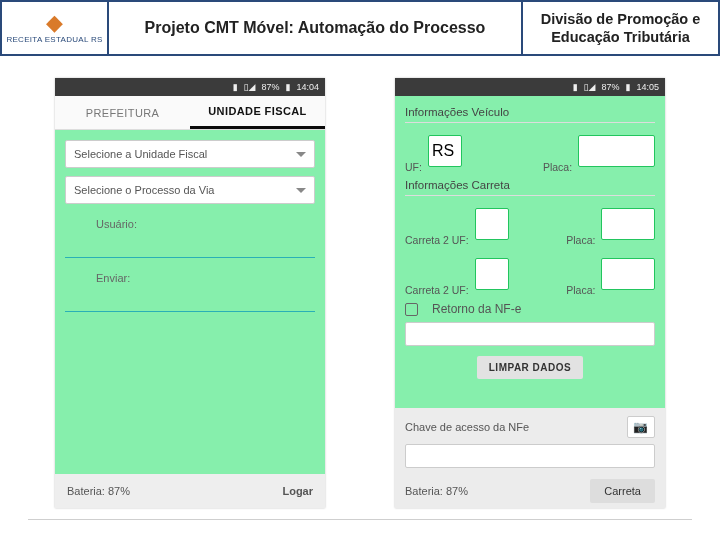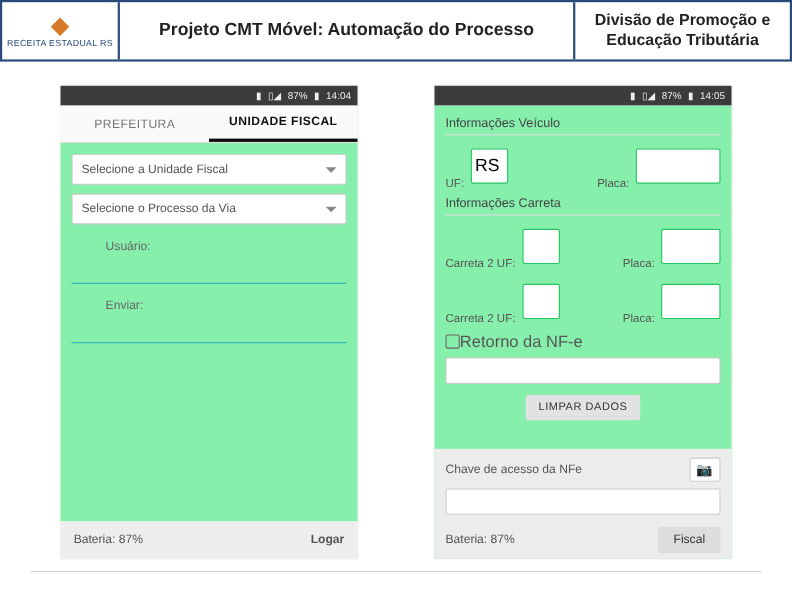--- a/index.html
+++ b/index.html
@@ -160,42 +160,42 @@
   .mini-input {
     border: 1px solid #22c55e;
     border-radius: 2px;
     height: 32px;
     padding: 0 3px;
     font-size: 16px;
     background:#fff;
   }
   .uf { width: 34px; }
   .placa { flex: 1; min-width: 50px; }
-  .checkbox-row { display:flex; align-items:center; gap:0; color:#555; font-size:15px; }
+  .checkbox-row { display:flex; align-items:center; gap:14px; color:#555; font-size:12px; }
   .checkbox {
     width: 13px; height: 13px;
     border: 1.5px solid #666;
     border-radius: 2px;
   }
   .big-input {
     border: 1px solid #ccc;
     border-radius: 2px;
     height: 24px;
     background:#fff;
   }
   .limpar {
     align-self: center;
     background: #e2e2e2;
     color: #333;
     font-size: 10px;
     letter-spacing: .5px;
     padding: 6px 12px;
     border-radius: 2px;
     margin-top: 4px;
-    font-weight: normal;
+    font-weight: bold;
   }
   .phoneB-bottom {
     margin-top: auto;
     background: #ececec;
     padding: 8px 10px 0 10px;
     display: flex;
     flex-direction: column;
     gap: 6px;
   }
   .chave-row { display:flex; align-items:center; gap:23px; }
@@ -321,21 +321,21 @@
       <div class="phoneB-bottom" style="margin: auto -10px 0 -10px;">
         <div class="chave-row">
           <span style="flex:1; color:#555;">Chave de acesso da NFe</span>
           <div class="cam-btn">
             <span>📷</span>
           </div>
         </div>
         <div class="big-input" style="background:#fff;"></div>
         <div class="footer-b">
           <span>Bateria: 87%</span>
-          <span class="enviar">Fiscal</span>
+          <span class="enviar">Carreta</span>
         </div>
       </div>
     </div>
   </div>
 
 </div>
 
 <div class="slide-underline"></div>
 
 </body></html>

